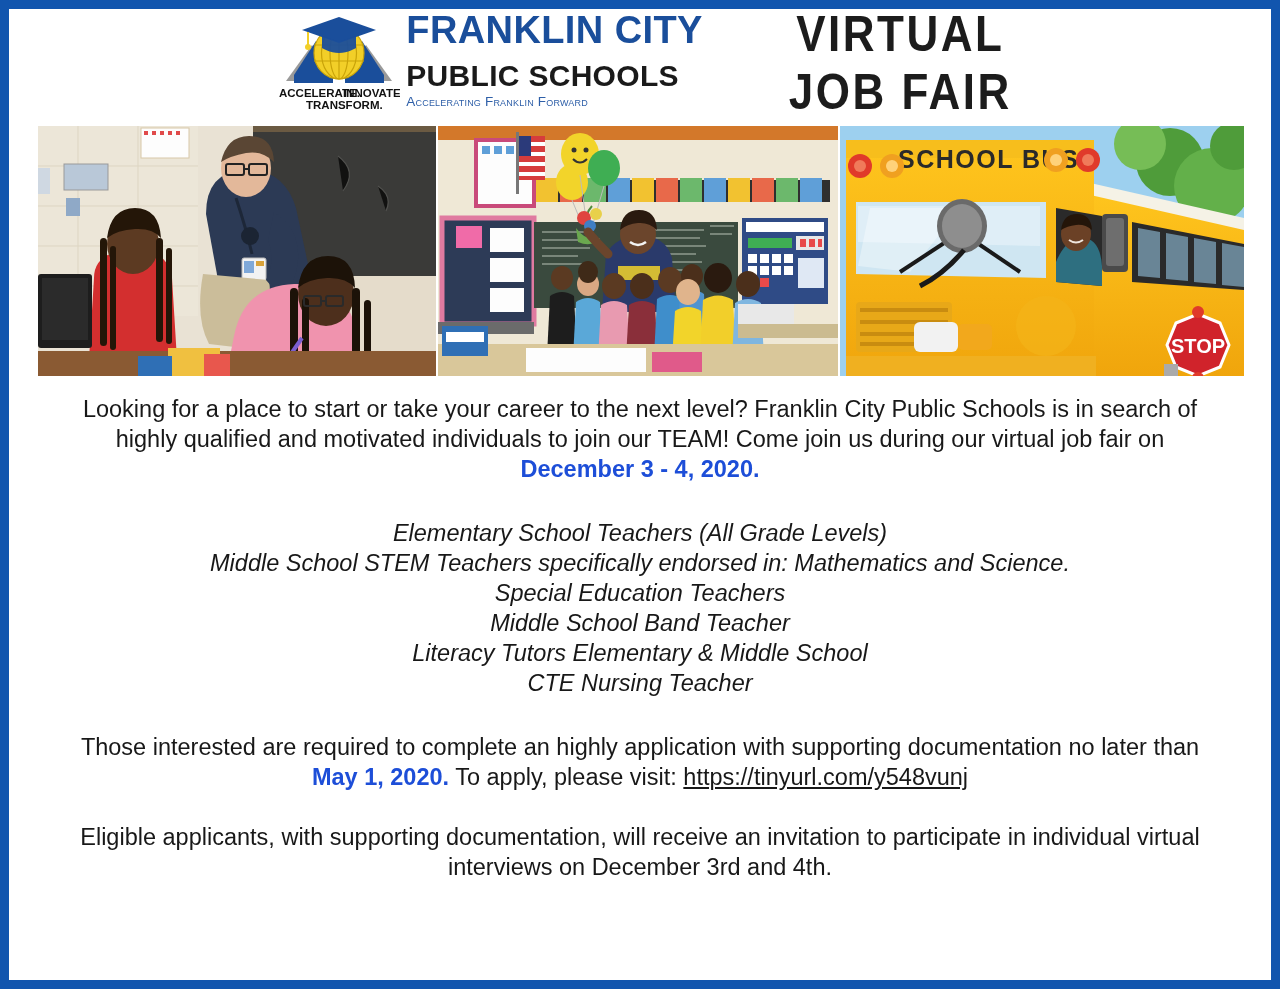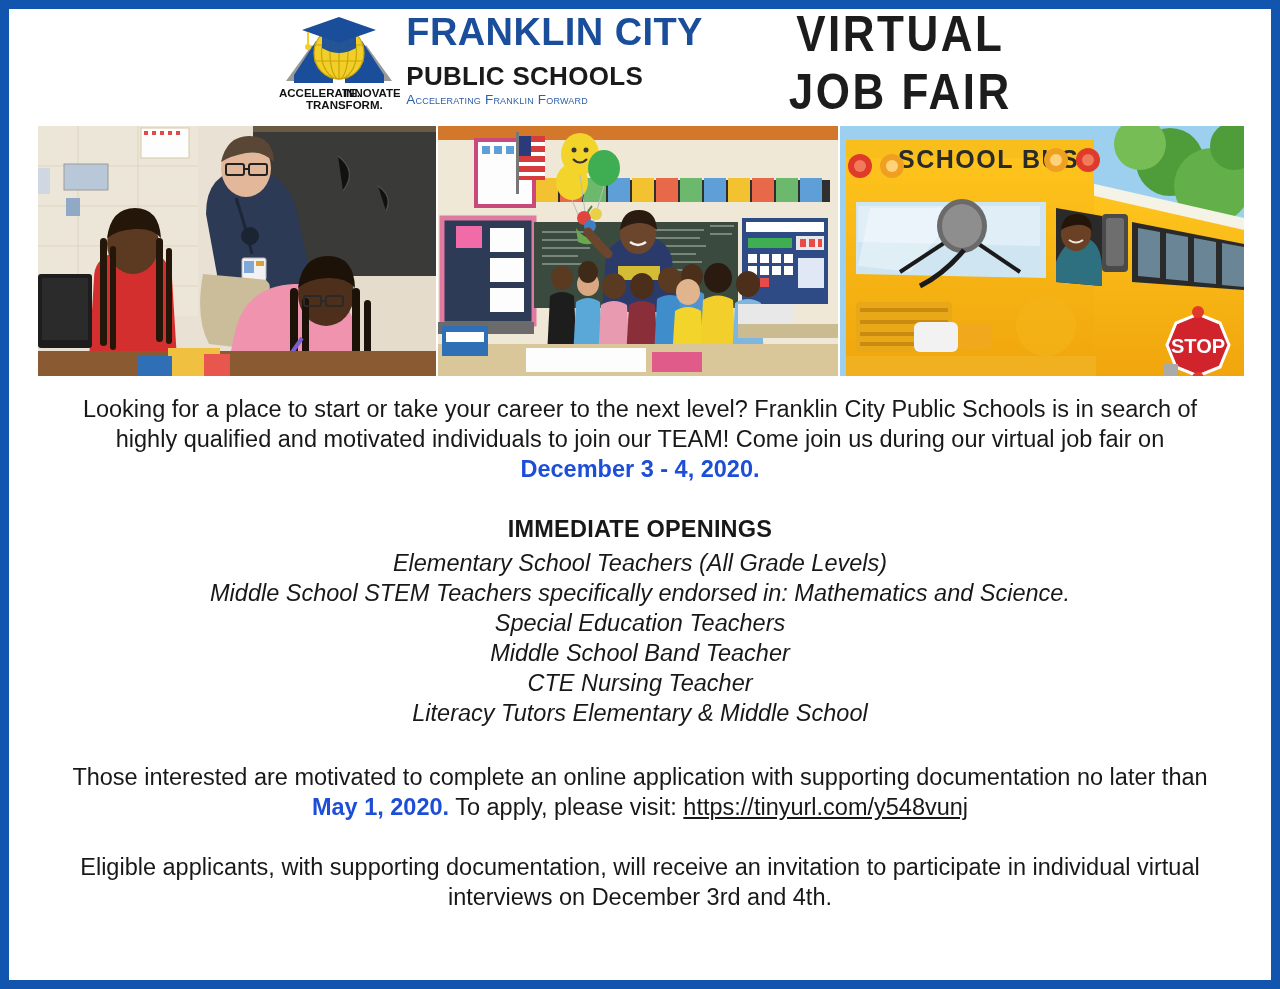--- a/index.html
+++ b/index.html
@@ -52,21 +52,21 @@
     padding-bottom: 6px;
   }
   .brand-line1 {
     font-size: 38px;
     font-weight: bold;
     color: #1A4E9B;
     letter-spacing: 0.4px;
     font-family: "Liberation Sans", sans-serif;
   }
   .brand-line2 {
-    font-size: 26px;
+    font-size: 30px;
     font-weight: bold;
     color: #1a1a1a;
     letter-spacing: 0.3px;
     margin-top: 12px;
   }
   .brand-line3 {
     font-size: 13.5px;
     color: #2E5FA8;
     letter-spacing: 0.2px;
     margin-top: 4px;
@@ -558,35 +558,34 @@
 
   <div class="content">
 
     <p class="para">
       <span>Looking for a place to start or take your career to the next level? Franklin City Public Schools is in search of highly qualified and motivated individuals to join our TEAM!  Come join us during our virtual job fair on</span><br>
       <span class="red">December 3 - 4, 2020.</span>
     </p>
 
     <div class="spacer-sm"></div>
 
-    <p class="para heading">IMMEDIATE OPENINGS</p>
 
     <div class="joblist">
       <span class="job">Elementary School Teachers (All Grade Levels)</span>
       <span class="job">Middle School STEM Teachers specifically endorsed in: Mathematics and Science.</span>
       <span class="job">Special Education Teachers</span>
       <span class="job">Middle School Band Teacher</span>
+      <span class="job">Literacy Tutors Elementary &amp; Middle School</span>
       <span class="job">CTE Nursing Teacher</span>
-      <span class="job">Literacy Tutors Elementary &amp; Middle School</span>
     </div>
 
     <div class="spacer-md"></div>
 
     <p class="para">
-      <span>Those interested are motivated to complete an online application with supporting documentation no later than</span><br>
+      <span>Those interested are required to complete an highly application with supporting documentation no later than</span><br>
       <span class="red">May 1, 2020.</span>
       <span>To apply, please visit:</span>
       <a class="applylink" href="#">https://tinyurl.com/y548vunj</a>
     </p>
 
     <div class="spacer-md"></div>
 
     <p class="para">Eligible applicants, with supporting documentation, will receive an invitation to participate in individual virtual interviews on December 3rd and 4th.</p>
   </div>
 

